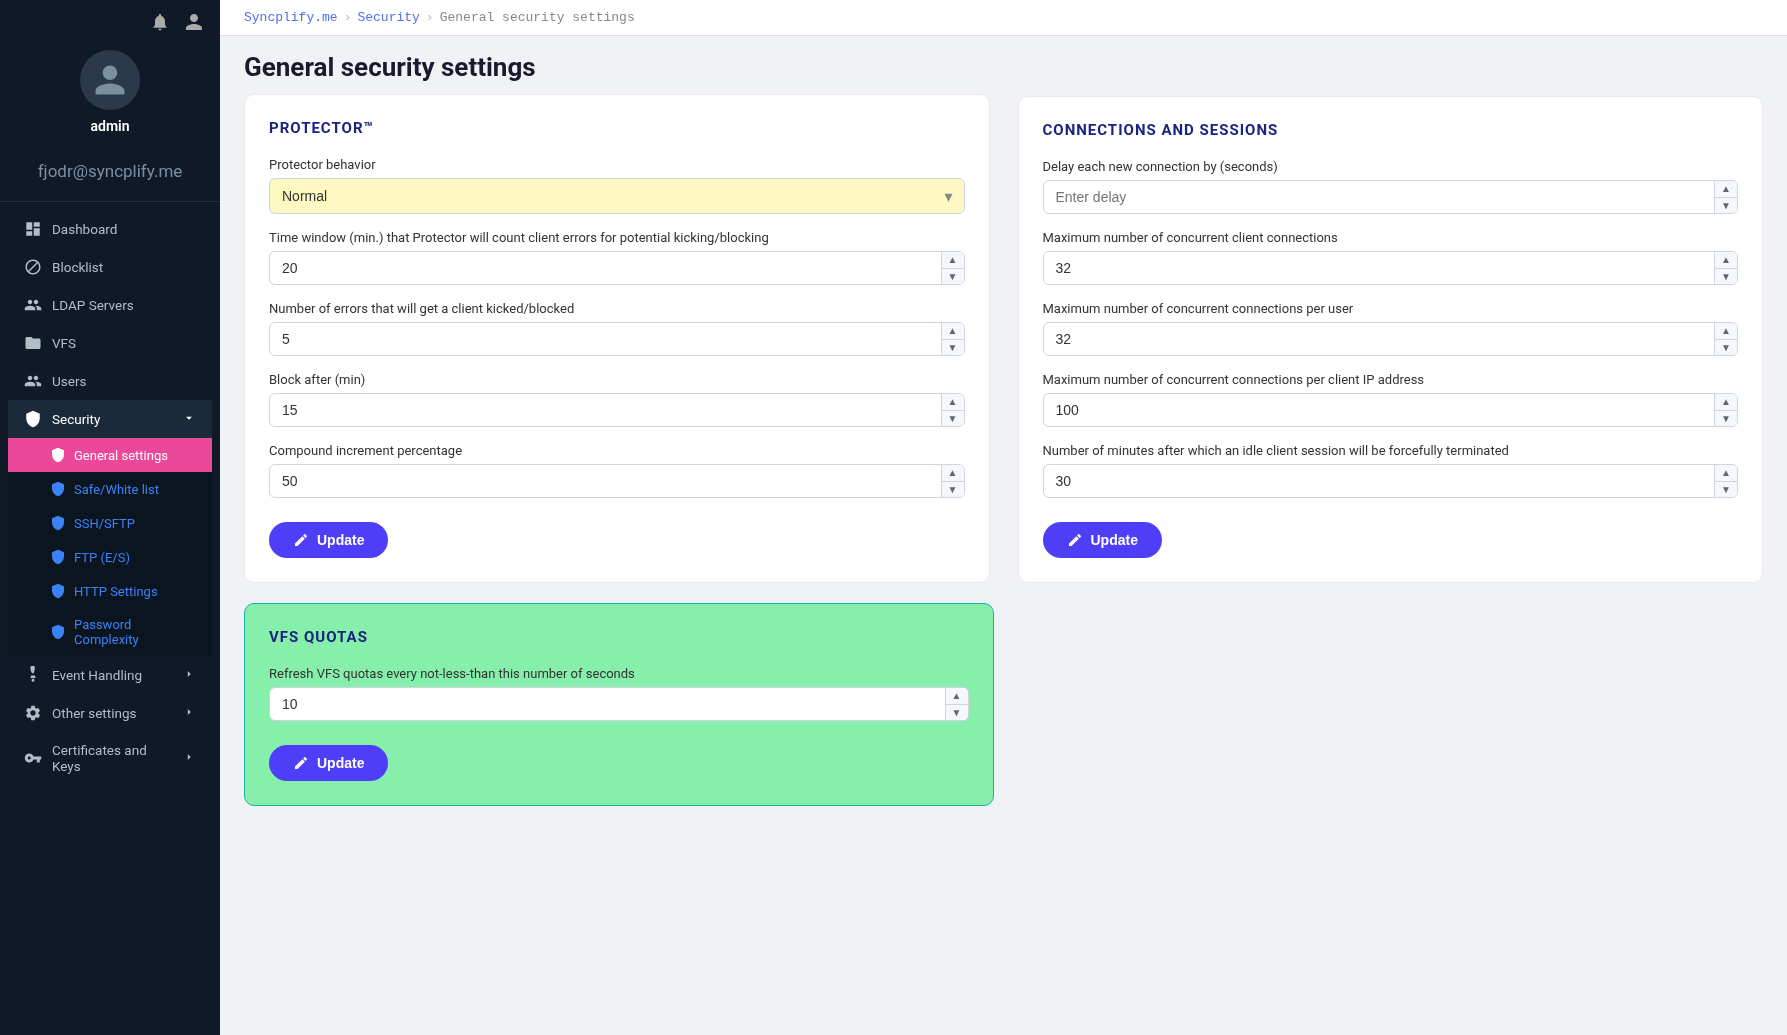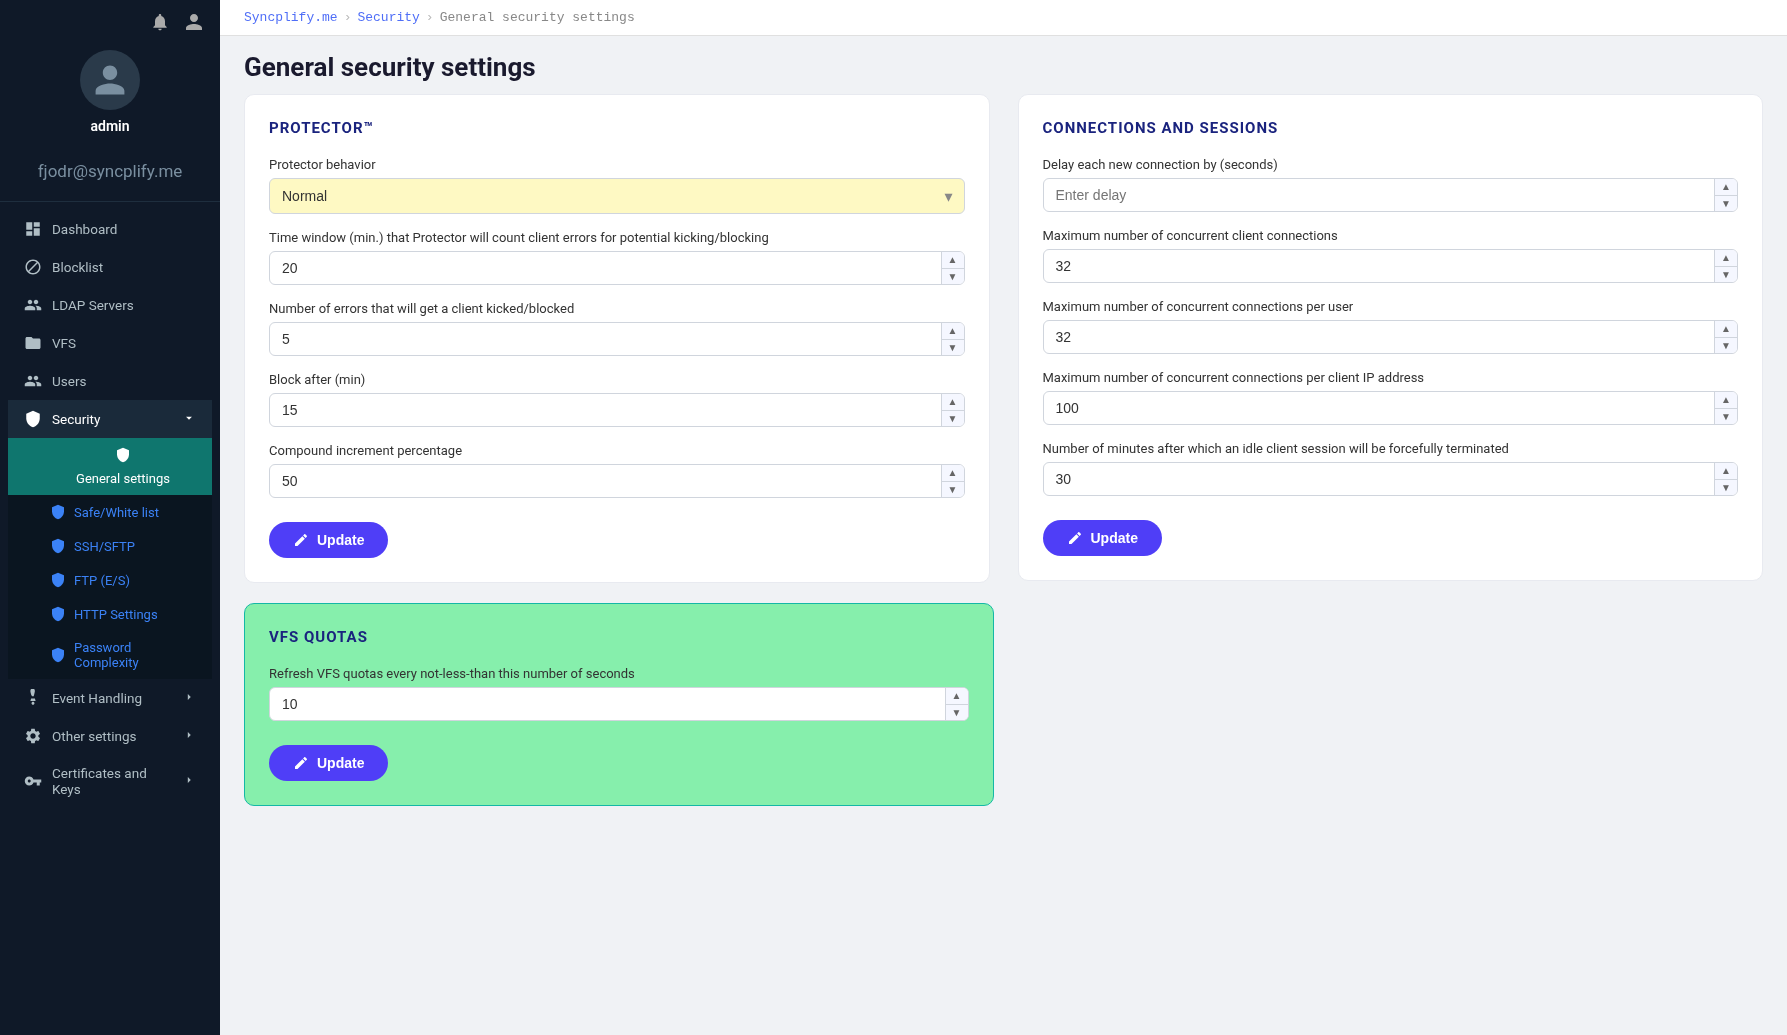--- a/index.html
+++ b/index.html
@@ -15,34 +15,34 @@
     .sidebar-divider { height: 1px; background: #1e2e3e; margin: 4px 0; }
     .sidebar-nav { flex: 1; padding: 4px 8px; }
     .nav-item { display: flex; align-items: center; padding: 10px 16px; cursor: pointer; color: #b0bec5; font-size: 13.5px; gap: 10px; position: relative; user-select: none; }
     .nav-item.active { background: #1a2a3a; color: #fff; }
     .nav-item svg { width: 18px; height: 18px; fill: currentColor; flex-shrink: 0; }
     .nav-item .chevron { margin-left: auto; }
     .nav-item .chevron svg { width: 14px; height: 14px; }
 
     .sub-nav { background: #0a1520; }
     .sub-nav-item { display: flex; align-items: center; padding: 9px 16px 9px 42px; cursor: pointer; color: #3b82f6; font-size: 13px; gap: 8px; }
-    .sub-nav-item.active { background: #0f766e; color: #fff; flex-direction: column; }
+    .sub-nav-item.active { background: #ec4899; color: #fff; }
     .sub-nav-item svg { width: 16px; height: 16px; fill: currentColor; flex-shrink: 0; }
 
     
     .main { flex: 1; display: flex; flex-direction: column; overflow: hidden; background: #f0f2f5; }
     .topbar { background: #fff; border-bottom: 1px solid #e0e0e0; padding: 10px 24px; }
     .breadcrumb { display: flex; align-items: center; gap: 6px; font-size: 13px; color: #888; font-family: Liberation Mono, monospace; }
     .breadcrumb a { color: #4f6ef7; text-decoration: none; }
     .breadcrumb .sep { color: #bbb; }
     .page-title { font-size: 26px; font-weight: 700; color: #1a1a2e; padding: 16px 24px 12px; }
 
     .content-area { flex: 1; overflow-y: auto; padding: 0 24px 24px; display: flex; flex-direction: column; gap: 0; }
 
-    .cards-row { display: flex; gap: 28px; align-items: flex-start; }
+    .cards-row { display: flex; gap: 28px; align-items: flex-end; }
     .card { background: #fff; border-radius: 10px; padding: 24px; flex: 1; border: 1px solid #e8eaf0; }
 
     .card-title { font-size: 15px; font-weight: 700; color: #1a237e; letter-spacing: 1px; text-transform: uppercase; margin-bottom: 20px; }
 
     .form-group { margin-bottom: 16px; }
     .form-group label { display: block; font-size: 13px; color: #333; margin-bottom: 6px; }
     .form-control-number { display: flex; align-items: stretch; border: 1px solid #d0d5dd; border-radius: 6px; overflow: hidden; background: #fff; }
     .form-control-number input { flex: 1; border: none; padding: 8px 12px; font-size: 14px; color: #333; outline: none; background: transparent; }
     .form-control-number .spinners { display: flex; flex-direction: column; border-left: 1px solid #d0d5dd; }
     .spinner-btn { flex: 1; background: #f5f7ff; border: none; cursor: pointer; padding: 0 6px; font-size: 10px; color: #666; display: flex; align-items: center; justify-content: center; }

